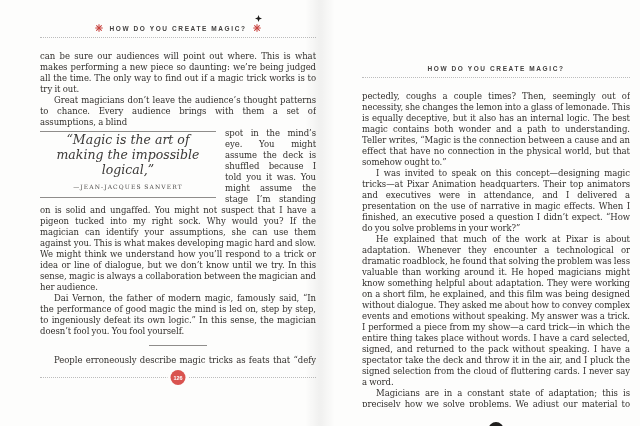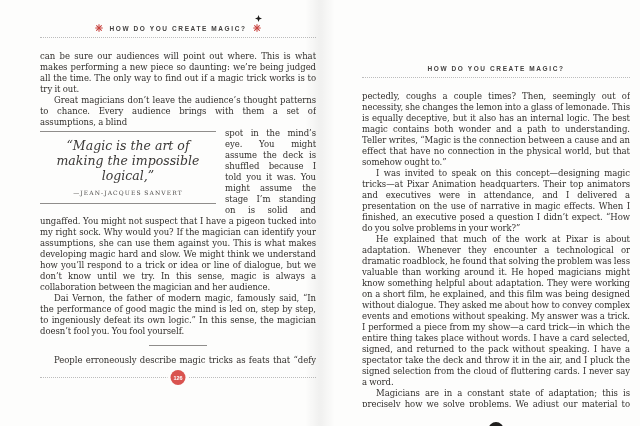--- a/index.html
+++ b/index.html
@@ -40,21 +40,21 @@
     word-spacing:-0.4px;letter-spacing:-0.05px;color:#33302d;
   }
   .body-text p{margin:0;}
   .ind{text-indent:14px;}
   .cont{text-indent:0;}
 
   
   .pullquote{
     float:left;width:168px;margin:3px 9px 3px 0;
     border-top:1px solid #8f8d8b;border-bottom:1px solid #8f8d8b;
-    padding:6px 4px 5px 4px;text-align:center;text-indent:0;
+    padding:0 4px 5px 4px;text-align:center;text-indent:0;
   }
   .pq-text{
     font-style:italic;font-size:12.5px;line-height:15px;color:#3a3836;
     letter-spacing:0;word-spacing:0;
   }
   .pq-attr{
     margin-top:4px;font-style:normal;font-size:6px;letter-spacing:1.1px;
     color:#4c4a48;font-family:"DejaVu Serif",serif;
   }
 

